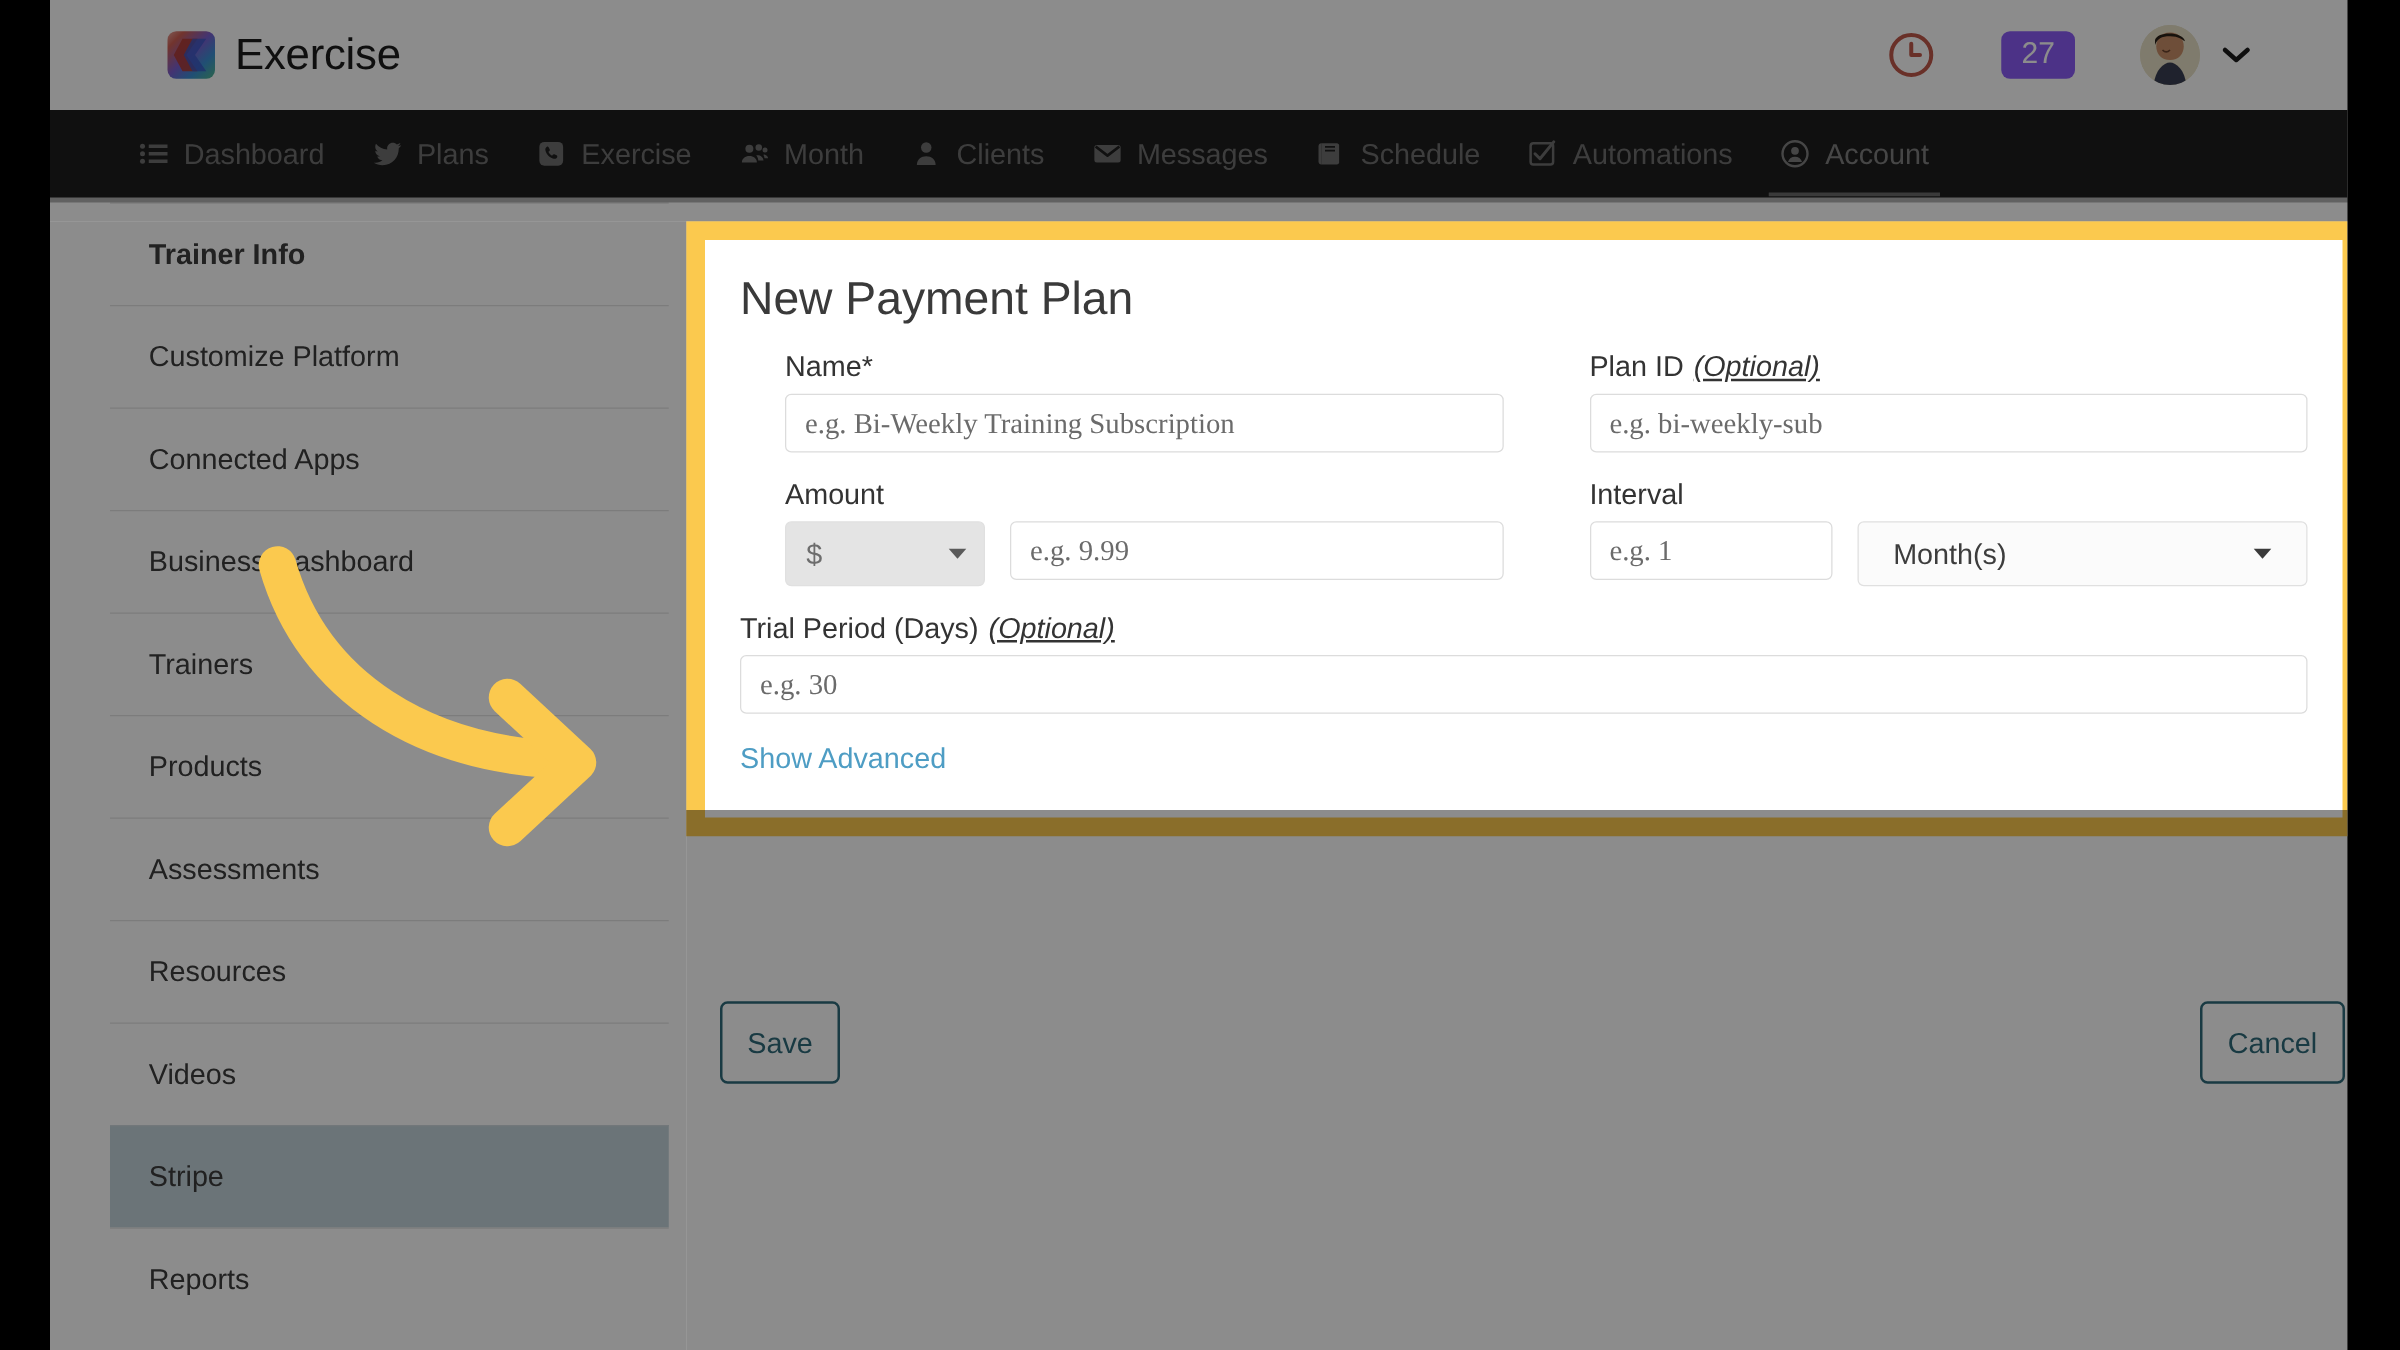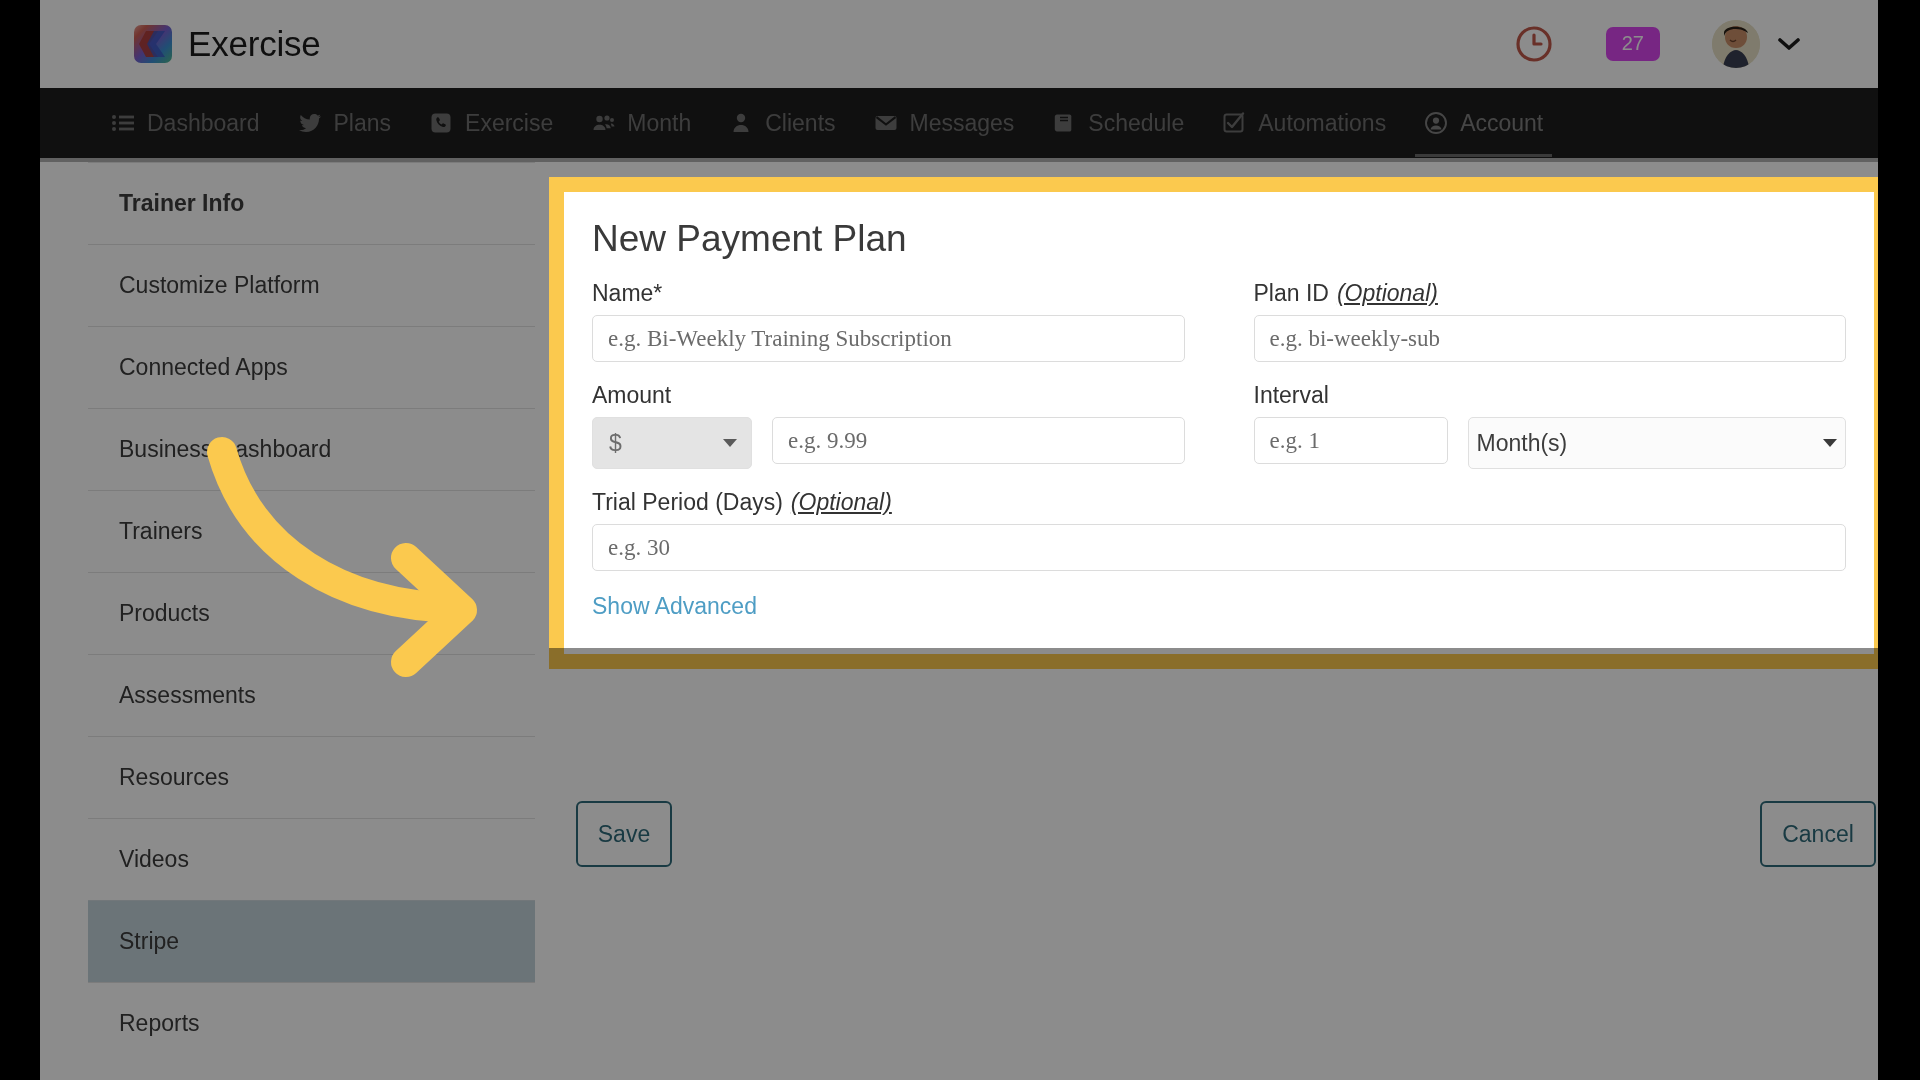--- a/index.html
+++ b/index.html
@@ -35,21 +35,21 @@
   #logo-mark svg { position: absolute; left: 0; top: 0; }
   #brand-name {
     font-size: 35px; color: #1c1c1c; letter-spacing: -0.2px; font-weight: 400;
   }
   #header-right {
     margin-left: auto; margin-right: 78px;
     display: flex; align-items: center; gap: 52px;
   }
   #clock-icon { width: 40px; height: 40px; display:block; }
   #notif-badge {
-    background: #d946ef; color: #ffffff; font-size: 20px;
+    background: #8b5cf6; color: #ffffff; font-size: 24px;
     border-radius: 7px; padding: 6px 16px 8px; line-height: 1;
     min-width: 50px; text-align: center;
   }
   #account-menu { display: flex; align-items: center; gap: 18px; }
   #avatar {
     width: 48px; height: 48px; border-radius: 50%;
     overflow: hidden; position: relative;
     background: #e6dfc4;
   }
   #avatar svg { display:block; }
@@ -107,21 +107,21 @@
   }
   #form-inner { padding: 26px 28px 34px 28px; }
   #form-title {
     font-size: 37px; color: #3a3a3a; margin-bottom: 20px;
   }
   .field-label {
     font-size: 23px; color: #333; margin-bottom: 8px;
     display: flex; align-items: baseline; gap: 8px;
   }
   .field-label .optional { font-style: italic; color: #333; text-decoration: underline; }
-  .row2 { display: flex; gap: 69px; }
+  .row2 { display: flex; gap: 69px; margin-left: 36px; }
   .col { flex: 1 1 0; min-width: 0; }
   .field-block { margin-bottom: 20px; }
 
   .inp {
     width: 100%; height: 47px;
     border: 1px solid #dcdcdc; border-radius: 5px;
     background: #fff;
     font-size: 23px; color: #555;
     padding: 0 15px;
     font-family: Liberation Serif, serif;
@@ -135,21 +135,21 @@
     display: flex; align-items: center; justify-content: space-between;
     padding: 0 14px 0 16px;
     font-size: 23px; color: #6d6d6d;
   }
   .interval-row { display: flex; gap: 20px; }
   .interval-num { width: 194px; flex: 0 0 194px; }
   .interval-unit {
     flex: 1 1 auto; height: 52px;
     background: #fbfbfb; border: 1px solid #e0e0e0; border-radius: 5px;
     display: flex; align-items: center; justify-content: space-between;
-    padding: 0 8px;
+    padding: 0 28px;
     font-size: 23px; color: #3d3d3d;
   }
   .tri-down {
     width: 0; height: 0;
     border-left: 7px solid transparent;
     border-right: 7px solid transparent;
     border-top: 8px solid #3a3a3a;
   }
   .tri-down.muted { border-top-color: #5a5a5a; }
 

